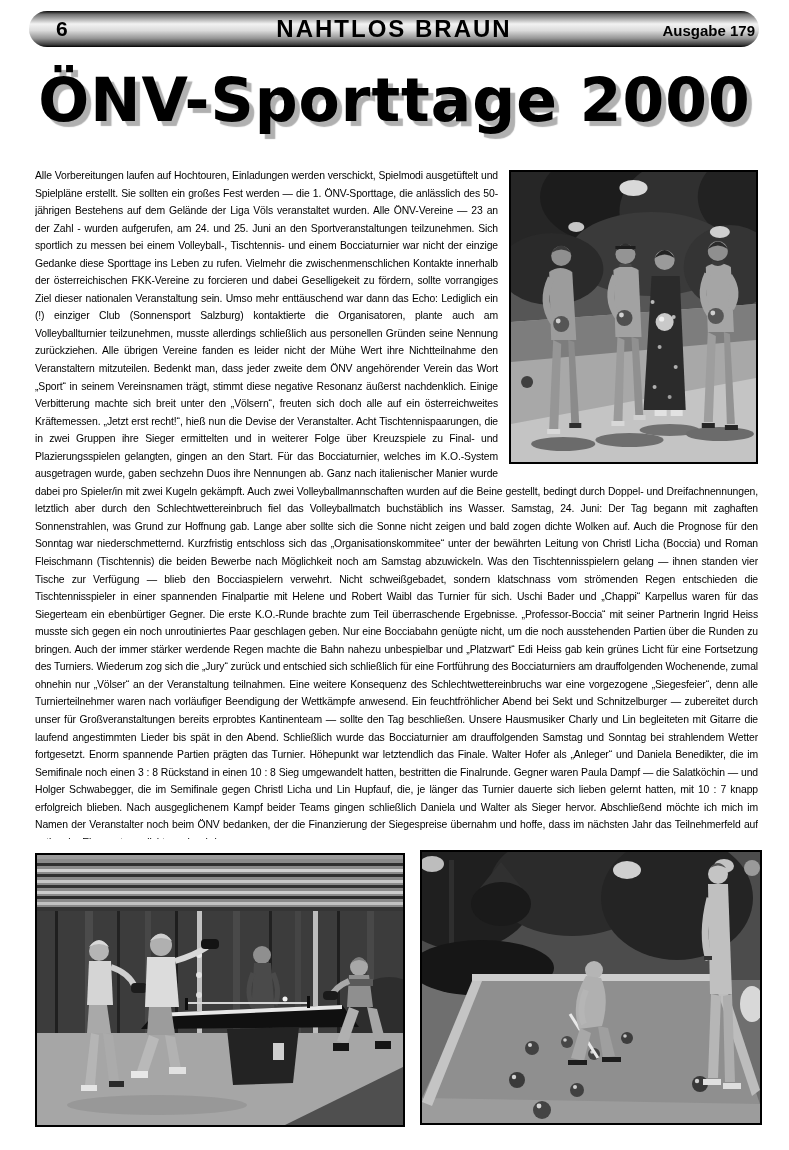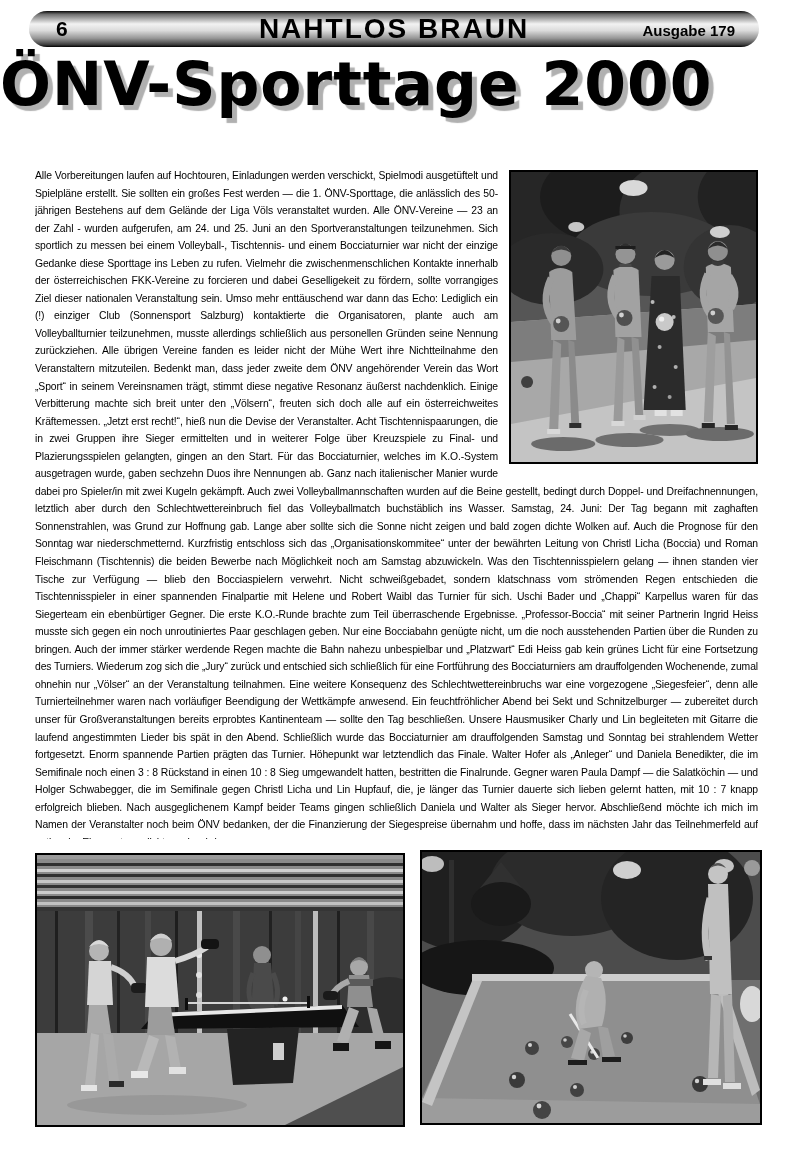--- a/index.html
+++ b/index.html
@@ -4,25 +4,25 @@
 <style>
   html,body{margin:0;padding:0;background:#ffffff;}
   .page{position:relative;width:789px;height:1150px;background:#ffffff;overflow:hidden;
         font-family:"Liberation Sans",sans-serif;color:#000;}
 
   
   .header-bar{position:absolute;left:29px;top:11px;width:730px;height:36px;border-radius:19px;
         background:linear-gradient(180deg,#050505 0%,#6e6e6e 9%,#f2f2f2 36%,#dcdcdc 54%,#969696 76%,#3a3a3a 94%,#000 100%);
         display:flex;align-items:center;justify-content:center;}
   .header-num{position:absolute;left:27px;top:6px;font-size:21px;font-weight:bold;}
-  .header-title{font-size:28px;font-weight:bold;letter-spacing:2px;text-align:center;}
-  .header-issue{position:absolute;right:24px;top:11px;font-size:15px;font-weight:bold;}
-
-  
-  .headline{position:absolute;left:0;top:36px;width:100%;
+  .header-title{font-size:24px;font-weight:bold;letter-spacing:2px;text-align:center;}
+  .header-issue{position:absolute;right:4px;top:11px;font-size:15px;font-weight:bold;}
+
+  
+  .headline{position:absolute;left:0;top:52px;width:100%;text-align:center;
         font-family:"DejaVu Sans",sans-serif;font-size:60px;font-weight:bold;letter-spacing:1px;
         line-height:96px;white-space:nowrap;
         text-shadow:5px 5px 1px #b0b0b0;}
 
   
   .article{position:absolute;left:35px;top:167px;width:723px;height:672px;overflow:hidden;
         font-size:10.4px;line-height:17.55px;letter-spacing:-0.12px;text-align:justify;}
   .photo-top{float:right;width:245px;height:290px;margin:3px 0 10px 11px;padding:0;}
   figure{margin:0;}
   .photo-frame{border:2px solid #000;background:#888;}

